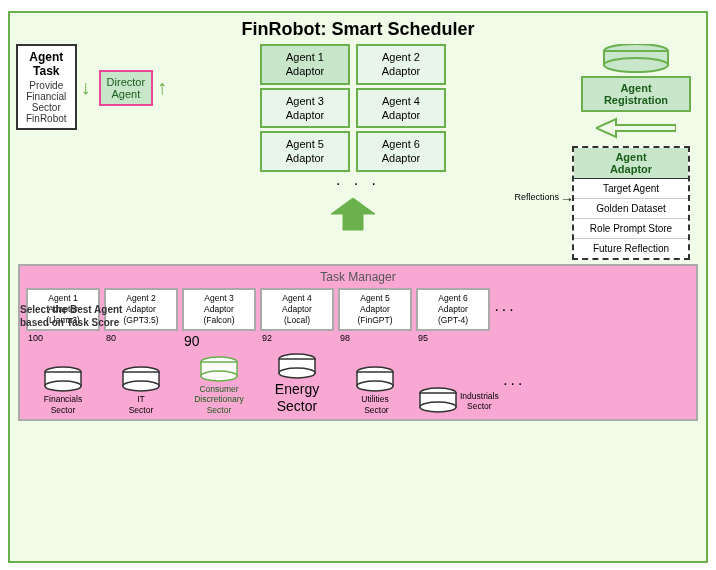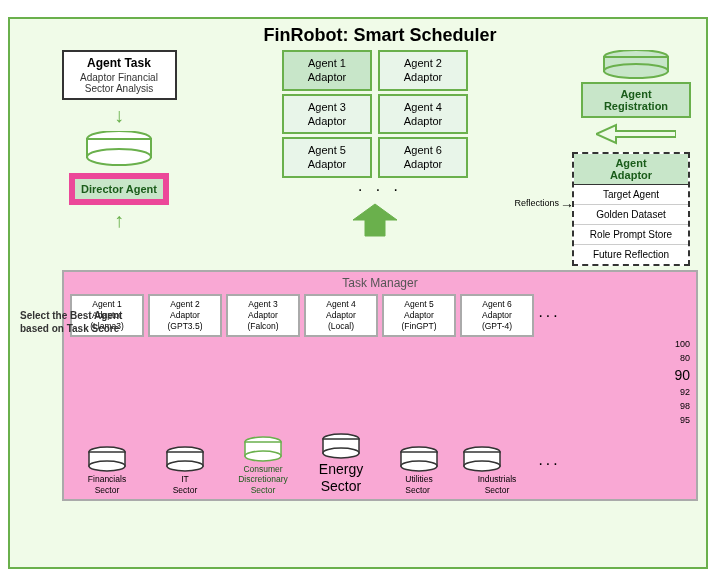--- a/index.html
+++ b/index.html
@@ -6,25 +6,24 @@
     body {
       width: 716px;
       height: 570px;
       font-family: Arial, sans-serif;
       background: #fff;
       overflow: hidden;
     }
     .outer-border {
       width: 700px;
       height: 552px;
-      margin: 17px auto;
+      margin: 11px auto;
       border: 2px solid #6ab04c;
       background: #f0fbe8;
       position: relative;
-      padding-left: 44px;
     }
     .title {
       text-align: center;
       font-size: 18px;
       font-weight: bold;
       padding: 6px 0 4px;
       color: #000;
     }
     
     .agent-task-box {
@@ -41,26 +40,26 @@
       font-size: 12px;
       font-weight: bold;
     }
     .provide-label {
       font-size: 10px;
       font-weight: normal;
       color: #333;
       margin-top: 2px;
     }
     .director-box {
-      border: 6px solid #ec4899;
-      background: #c8e6c9;
-      padding: 4px 6px;
-      font-size: 11px;
-      font-weight: bold;
-      text-align: left;
+      border: 2px solid #ec4899;
+      background: #c8e6c9;
+      padding: 4px 6px;
+      font-size: 11px;
+      font-weight: normal;
+      text-align: center;
       width: 100px;
       color: #1a5c1a;
       margin-top: 2px;
     }
     .adaptor-cell {
       border: 2px solid #6ab04c;
       background: #e8f5e9;
       padding: 4px 6px;
       font-size: 11px;
       text-align: center;
@@ -107,24 +106,24 @@
     }
   </style>
 </head>
 <body>
 
 <div class="outer-border">
   <div class="title">FinRobot: Smart Scheduler</div>
 
   <div style="display:flex; flex-direction:row; padding: 0 6px; gap:6px; align-items:flex-start;">
 
-    <div style="display:flex; flex-direction:column; align-items:center; width:118px; gap:4px;">
+    <div style="display:flex; flex-direction:row; align-items:center; width:118px; gap:4px;">
       <div class="agent-task-box">
         <div class="agent-task-label">Agent Task</div>
-        <div class="provide-label">Adaptor Financial Sector Analysis</div>
+        <div class="provide-label">Provide Financial Sector FinRobot</div>
       </div>
 
       <div style="font-size:20px; color:#6ab04c;">↓</div>
 
       <svg width="72" height="36" viewBox="0 0 72 36">
         <ellipse cx="36" cy="8" rx="32" ry="8" fill="#fff" stroke="#6ab04c" stroke-width="2"></ellipse>
         <rect x="4" y="8" width="64" height="18" fill="#fff" stroke="#6ab04c" stroke-width="2" stroke-top="none"></rect>
         <ellipse cx="36" cy="26" rx="32" ry="8" fill="#fff" stroke="#6ab04c" stroke-width="2"></ellipse>
       </svg>
       <div class="director-box">Director Agent</div>
@@ -203,21 +202,21 @@
     <div style="display:flex; flex-direction:row; gap:4px; align-items:flex-start;">
       <div style="border:2px solid #aaa; background:#fff; padding:3px 2px; font-size:8.5px; text-align:center; min-width:74px; line-height:1.3;">Agent 1<br>Adaptor<br>(Llama3)</div>
       <div style="border:2px solid #aaa; background:#fff; padding:3px 2px; font-size:8.5px; text-align:center; min-width:74px; line-height:1.3;">Agent 2<br>Adaptor<br>(GPT3.5)</div>
       <div style="border:2px solid #aaa; background:#fff; padding:3px 2px; font-size:8.5px; text-align:center; min-width:74px; line-height:1.3;">Agent 3<br>Adaptor<br>(Falcon)</div>
       <div style="border:2px solid #aaa; background:#fff; padding:3px 2px; font-size:8.5px; text-align:center; min-width:74px; line-height:1.3;">Agent 4<br>Adaptor<br>(Local)</div>
       <div style="border:2px solid #aaa; background:#fff; padding:3px 2px; font-size:8.5px; text-align:center; min-width:74px; line-height:1.3;">Agent 5<br>Adaptor<br>(FinGPT)</div>
       <div style="border:2px solid #aaa; background:#fff; padding:3px 2px; font-size:8.5px; text-align:center; min-width:74px; line-height:1.3;">Agent 6<br>Adaptor<br>(GPT-4)</div>
       <div style="font-size:16px; align-self:center; letter-spacing:2px;">···</div>
     </div>
 
-    <div style="display:flex; flex-direction:column; gap:4px; margin-top:2px;text-align:right;">
+    <div style="display:flex; gap:4px; margin-top:2px;">
       <div style="font-size:9px; min-width:74px; padding-left:2px;">100</div>
       <div style="font-size:9px; min-width:74px; padding-left:2px;">80</div>
       <div style="font-size:14px; min-width:74px; padding-left:2px;">90</div>
       <div style="font-size:9px; min-width:74px; padding-left:2px;">92</div>
       <div style="font-size:9px; min-width:74px; padding-left:2px;">98</div>
       <div style="font-size:9px; min-width:74px; padding-left:2px;">95</div>
       <div style="min-width:20px;"></div>
     </div>
 
     <div style="display:flex; flex-direction:row; gap:4px; margin-top:4px; align-items:flex-end;">
@@ -257,24 +256,24 @@
         </svg>
         <div style="font-size:14px; text-align:center; color:#000; line-height:1.2;">Energy<br>Sector</div>
       </div>
 
       <div style="min-width:74px; display:flex; flex-direction:column; align-items:center;">
         <svg width="44" height="28" viewBox="0 0 44 28">
           <ellipse cx="22" cy="6" rx="18" ry="5" fill="#fff" stroke="#333" stroke-width="1.5"></ellipse>
           <rect x="4" y="6" width="36" height="14" fill="#fff" stroke="#333" stroke-width="1.5"></rect>
           <ellipse cx="22" cy="20" rx="18" ry="5" fill="#fff" stroke="#333" stroke-width="1.5"></ellipse>
         </svg>
-        <div style="font-size:8.5px; text-align:left; color:#000; line-height:1.2;">Utilities<br>Sector</div>
-      </div>
-
-      <div style="min-width:74px; display:flex; flex-direction:column; ">
+        <div style="font-size:8.5px; text-align:right; color:#000; line-height:1.2;">Utilities<br>Sector</div>
+      </div>
+
+      <div style="min-width:74px; display:flex; align-items:center;">
         <svg width="44" height="28" viewBox="0 0 44 28">
           <ellipse cx="22" cy="6" rx="18" ry="5" fill="#fff" stroke="#333" stroke-width="1.5"></ellipse>
           <rect x="4" y="6" width="36" height="14" fill="#fff" stroke="#333" stroke-width="1.5"></rect>
           <ellipse cx="22" cy="20" rx="18" ry="5" fill="#fff" stroke="#333" stroke-width="1.5"></ellipse>
         </svg>
         <div style="font-size:8.5px; text-align:center; color:#000; line-height:1.2;">Industrials<br>Sector</div>
       </div>
 
       <div style="font-size:16px; align-self:center; letter-spacing:2px;">···</div>
     </div>

